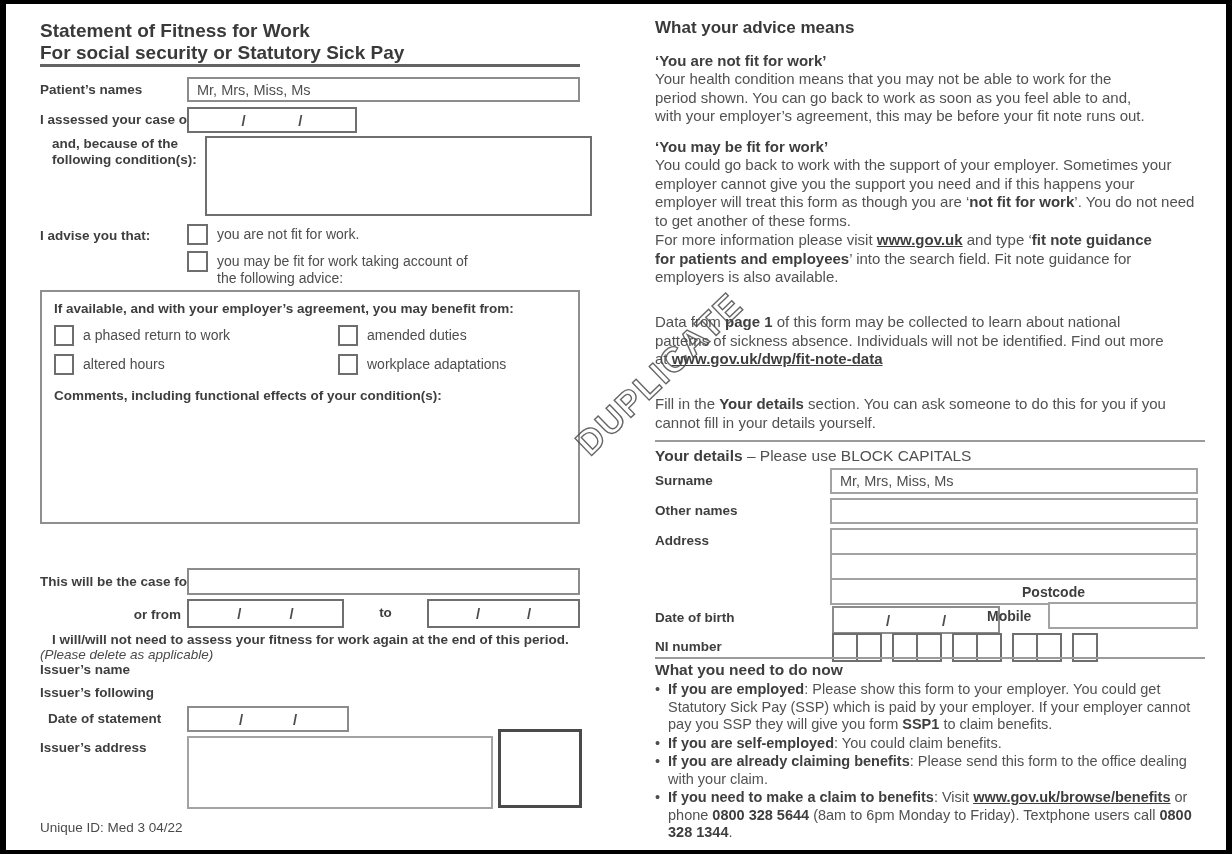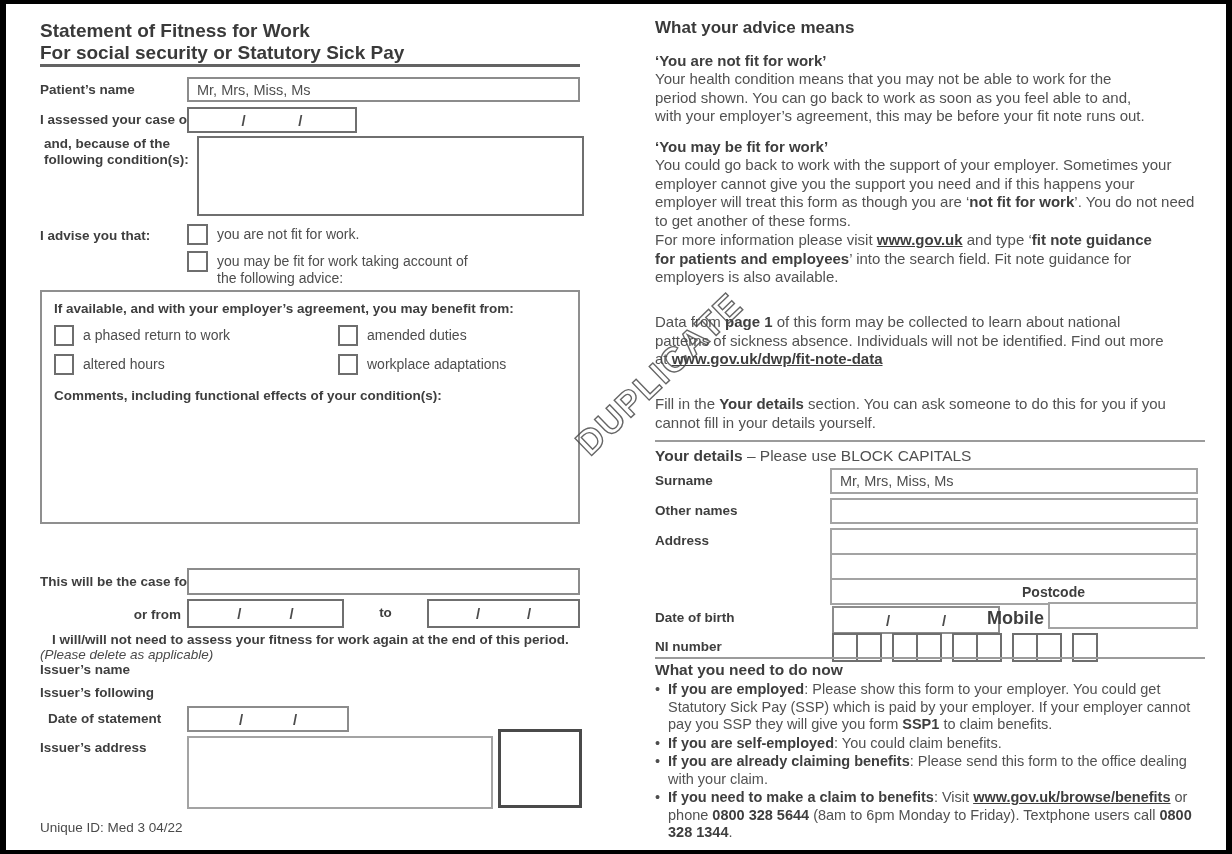--- a/index.html
+++ b/index.html
@@ -71,33 +71,33 @@
 
 <div class="col" id="col-left">
 
   <div class="abs" style="top:20px;left:0;width:540px;">
     <div class="form-title">Statement of Fitness for Work</div>
     <div class="form-title">For social security or Statutory Sick Pay</div>
   </div>
   <hr class="rule-dark abs" style="top:64px;left:0;width:540px;">
 
   <div class="row abs" style="top:77px;left:0;width:540px;">
-    <div class="lbl" style="padding-top:5px;">Patient’s name</div>
+    <div class="lbl" style="padding-top:5px;">Patient’s names</div>
     <div class="box b-mid val" style="height:25px;">Mr, Mrs, Miss, Ms</div>
   </div>
 
   <div class="row abs" style="top:107px;left:0;width:540px;">
     <div class="lbl" style="padding-top:5px;">I assessed your case on:</div>
     <div class="box b-dark dbox" style="height:26px;width:170px;">
       <span>/</span>
       <span>/</span>
     </div>
   </div>
 
-  <div class="row abs" style="top:136px;left:4px;width:540px;gap:6px;">
+  <div class="row abs" style="top:136px;left:12px;width:540px;gap:6px;">
     <div class="lbl wrap">and, because of the following condition(s):</div>
     <div class="box b-dark" style="height:80px;"></div>
   </div>
 
   <div class="row abs" style="top:224px;left:0;width:540px;">
     <div class="lbl" style="padding-top:4px;">I advise you that:</div>
     <div>
       <div class="opt">
         <div class="cb" style="width:21px;"></div>
         <div class="opt-lbl">you are not fit for work.</div>
@@ -215,21 +215,21 @@
       </div>
     </div>
   </div>
 
   <div class="abs" style="top:601px;left:0;width:543px;height:34px;">
     <div class="lbl abs" style="top:9px;left:0;">Date of birth</div>
     <div class="box b-mid dbox abs" style="top:5px;left:177px;height:28px;width:168px;">
       <span>/</span>
       <span>/</span>
     </div>
-    <div class="lbl abs" style="top:7px;left:332px;font-size:18px;">Mobile</div>
+    <div class="lbl abs" style="top:7px;left:332px;font-size:14px;">Mobile</div>
     <div class="box b-light abs" style="top:1px;left:393px;width:150px;height:27px;"></div>
   </div>
 
   <div class="abs" style="top:633px;left:0;width:543px;height:30px;">
     <div class="lbl abs" style="top:6px;left:0;">NI number</div>
     <div class="ni-cells abs" style="top:0;left:177px;">
       <div class="ni-group">
           <div class="ni-cell"></div>
           <div class="ni-cell"></div>
         </div>

